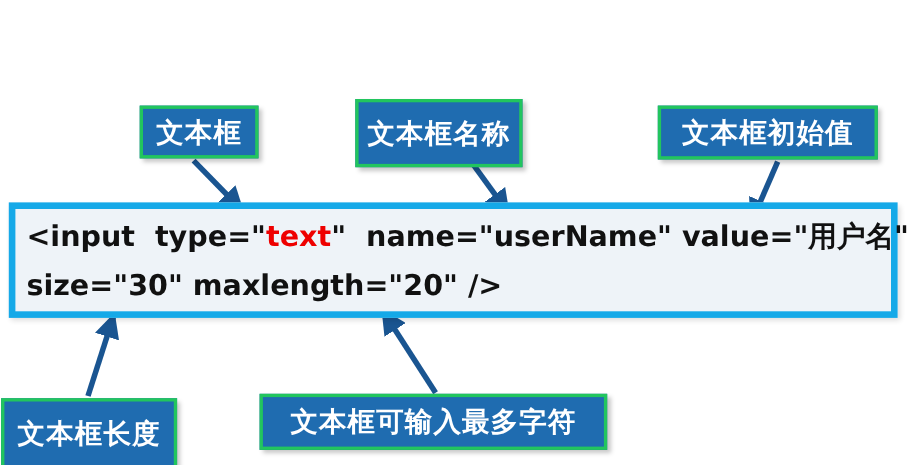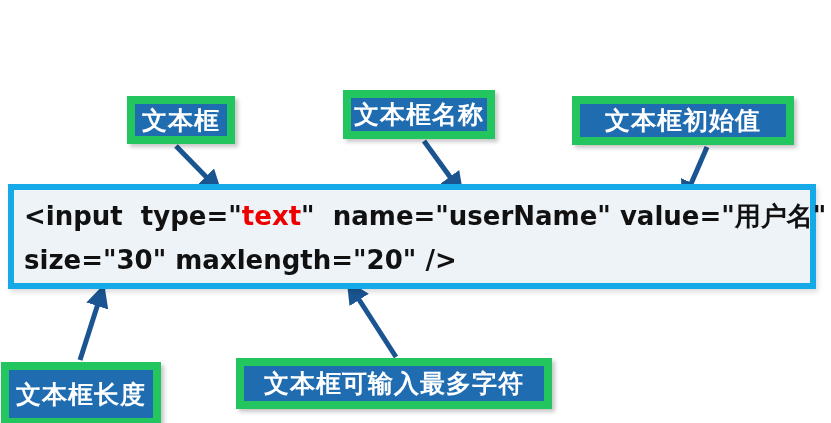--- a/index.html
+++ b/index.html
@@ -16,36 +16,36 @@
     height: 423px;
     background: #ffffff;
     overflow: hidden;
   }
 
   
   .callout {
     position: absolute;
     box-sizing: border-box;
     background: #1f6cb0;
-    border: 8px solid #22c55e;
+    border: 3px solid #22c55e;
     color: #ffffff;
     font-weight: bold;
     display: flex;
     align-items: center;
     justify-content: center;
     letter-spacing: 1px;
     box-shadow: 3px 3px 4px rgba(0,0,0,0.22);
     font-family: "DejaVu Sans", "Liberation Sans", sans-serif;
     white-space: nowrap;
     user-select: none;
   }
 
   #callout-textbox        { left: 127px; top: 96px;  width: 108px; height: 48px; font-size: 25px; }
-  #callout-name           { left: 343px; top: 90px;  width: 152px; height: 49px; font-size: 25px; }
-  #callout-initial        { left: 572px; top: 96px;  width: 222px; height: 49px; font-size: 25px; }
+  #callout-name           { left: 323px; top: 90px;  width: 152px; height: 62px; font-size: 25px; }
+  #callout-initial        { left: 598px; top: 96px;  width: 200px; height: 49px; font-size: 25px; }
   #callout-length         { left: 1px;   top: 362px; width: 160px; height: 64px; font-size: 25px; }
   #callout-maxchars       { left: 236px; top: 358px; width: 316px; height: 51px; font-size: 25px; }
 
   
   #code-box {
     position: absolute;
     left: 8px;
     top: 184px;
     width: 808px;
     height: 105px;

